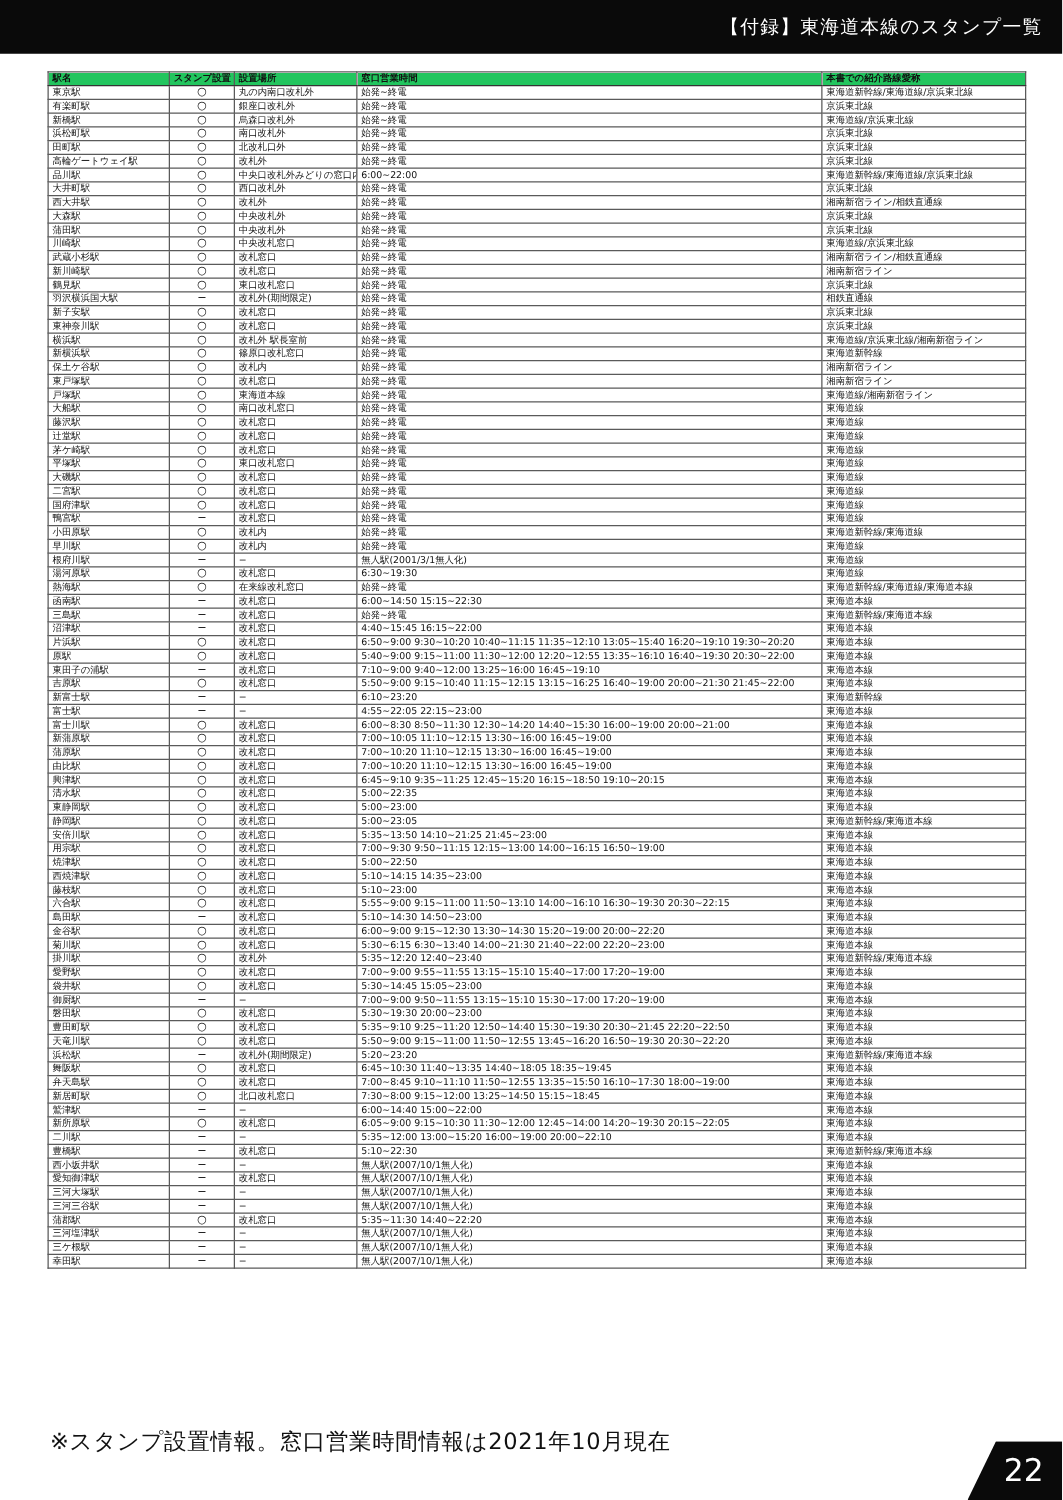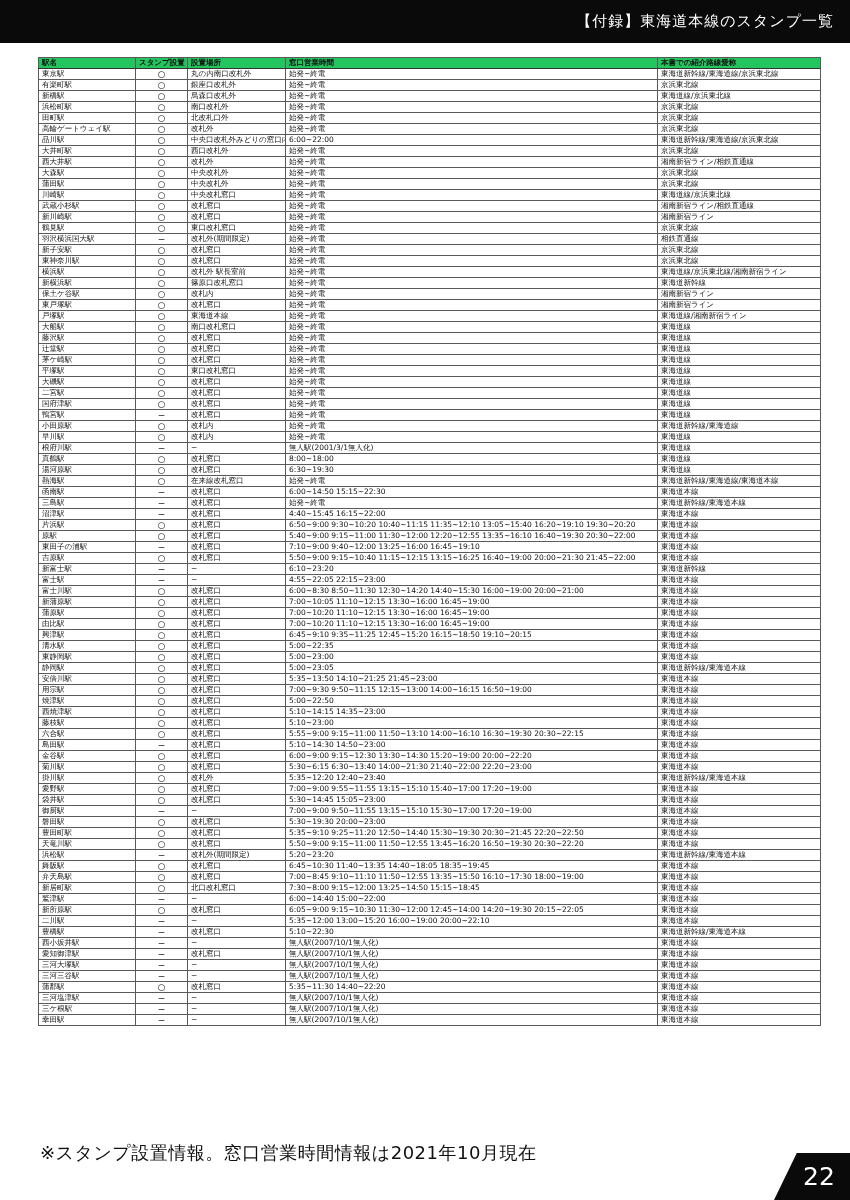--- a/index.html
+++ b/index.html
@@ -353,27 +353,20 @@
           <td class="c4">東海道線</td>
         </tr>
         <tr>
           <td class="c0">根府川駅</td>
           <td class="c1">−</td>
           <td class="c2">−</td>
           <td class="c3">無人駅(2001/3/1無人化)</td>
           <td class="c4">東海道線</td>
         </tr>
         <tr>
-          <td class="c0">真鶴駅</td>
-          <td class="c1">○</td>
-          <td class="c2">改札窓口</td>
-          <td class="c3">8:00~18:00</td>
-          <td class="c4">東海道線</td>
-        </tr>
-        <tr>
           <td class="c0">湯河原駅</td>
           <td class="c1">○</td>
           <td class="c2">改札窓口</td>
           <td class="c3">6:30~19:30</td>
           <td class="c4">東海道線</td>
         </tr>
         <tr>
           <td class="c0">熱海駅</td>
           <td class="c1">○</td>
           <td class="c2">在来線改札窓口</td>

